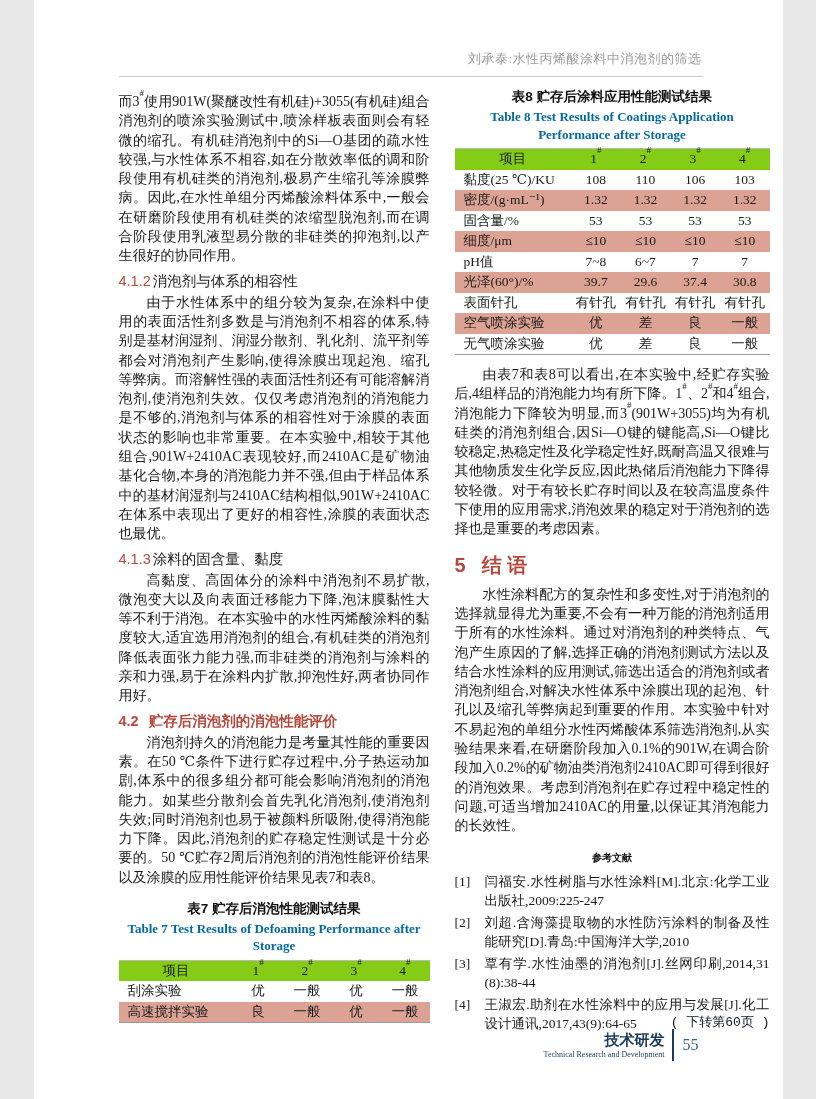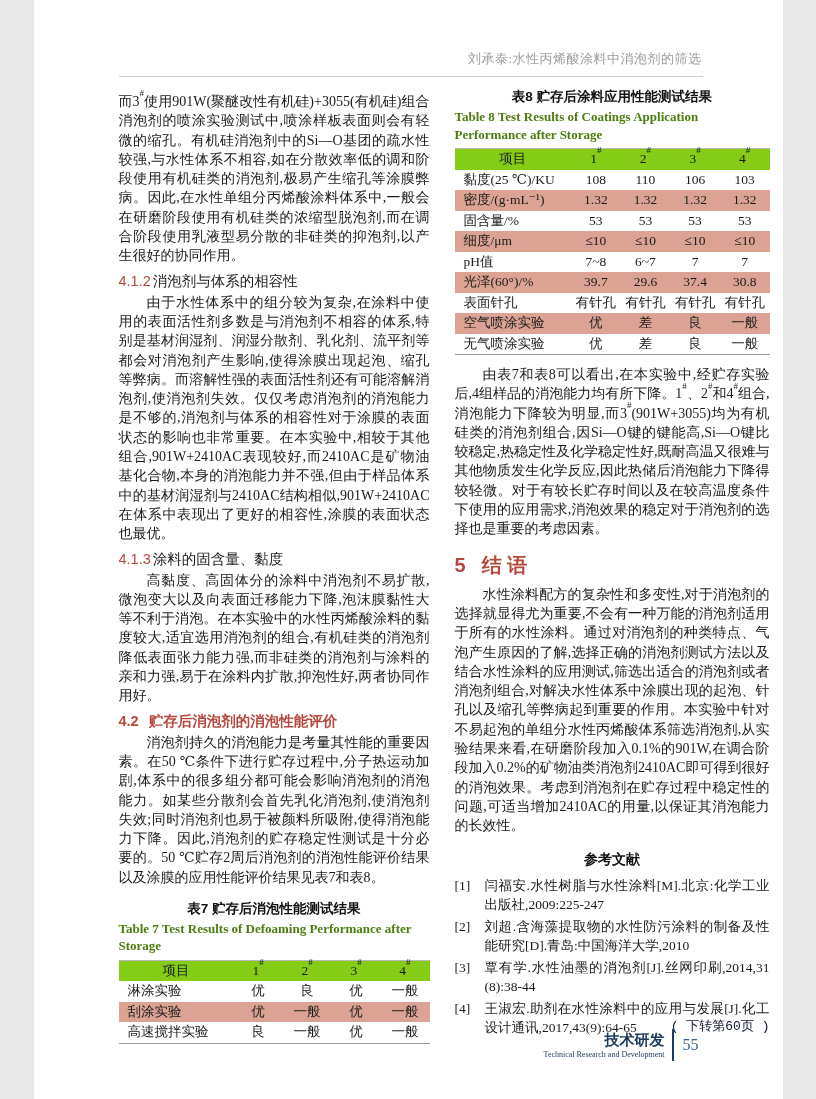--- a/index.html
+++ b/index.html
@@ -44,42 +44,42 @@
     font-size:20px; font-weight:bold; color:#b6473c; line-height:26px;
   }
   .h1 .num { margin-right:16px; }
 
   .tbl-title-cn {
     margin:13px 0 2px; text-align:center;
     font-family:"Liberation Sans","DejaVu Sans",sans-serif;
     font-size:13.5px; font-weight:bold; color:#111;
   }
   .tbl-title-en {
-    margin:0 0 5px; text-align:left;
-    font-size:13px; font-weight:bold; line-height:17.5px; color:#4d7c0f;
+    margin:0 0 5px; text-align:center;
+    font-size:13px; font-weight:bold; line-height:17.5px; color:#0369a1;
   }
   table.tbl {
     width:100%; border-collapse:collapse;
     border-top:1px solid #b9b9b9; border-bottom:1px solid #9a9a9a;
     font-size:13.5px;
   }
   table.tbl th, table.tbl td {
     padding:2px 3px; line-height:16.5px; font-weight:normal;
     text-align:center; vertical-align:middle;
   }
   table.tbl thead tr { background:#84cc16; }
   table.tbl tbody tr:nth-child(even) { background:#dca394; }
   table.tbl td.lbl { text-align:left; padding-left:9px; }
   table.tbl .c0 { width:37%; }
   table.tbl .cv { width:15.75%; }
 
   .refs-title {
     margin:15px 0 7px; text-align:center;
     font-family:"Liberation Sans","DejaVu Sans",sans-serif;
-    font-size:14px; font-weight:bold; color:#111;
+    font-size:10px; font-weight:bold; color:#111;
   }
   .refs { position:relative; }
   .ref { display:flex; margin-bottom:3px; }
   .ref .no { width:30px; flex:0 0 30px; font-size:13.5px; line-height:19px; }
   .ref .tx {
     flex:1; font-size:13.5px; line-height:19px;
     text-align:justify; word-break:break-all; margin:0;
   }
   .continued {
     position:absolute; right:0; bottom:2px;
@@ -131,27 +131,20 @@
       <thead>
         <tr>
           <th class="c0">项目</th>
           <th class="cv">1<sup>#</sup></th>
           <th class="cv">2<sup>#</sup></th>
           <th class="cv">3<sup>#</sup></th>
           <th class="cv">4<sup>#</sup></th>
         </tr>
       </thead>
       <tbody>
-        <tr>
-          <td class="lbl">淋涂实验</td>
-          <td>优</td>
-          <td>良</td>
-          <td>优</td>
-          <td>一般</td>
-        </tr>
         <tr>
           <td class="lbl">刮涂实验</td>
           <td>优</td>
           <td>一般</td>
           <td>优</td>
           <td>一般</td>
         </tr>
         <tr>
           <td class="lbl">高速搅拌实验</td>
           <td>良</td>

